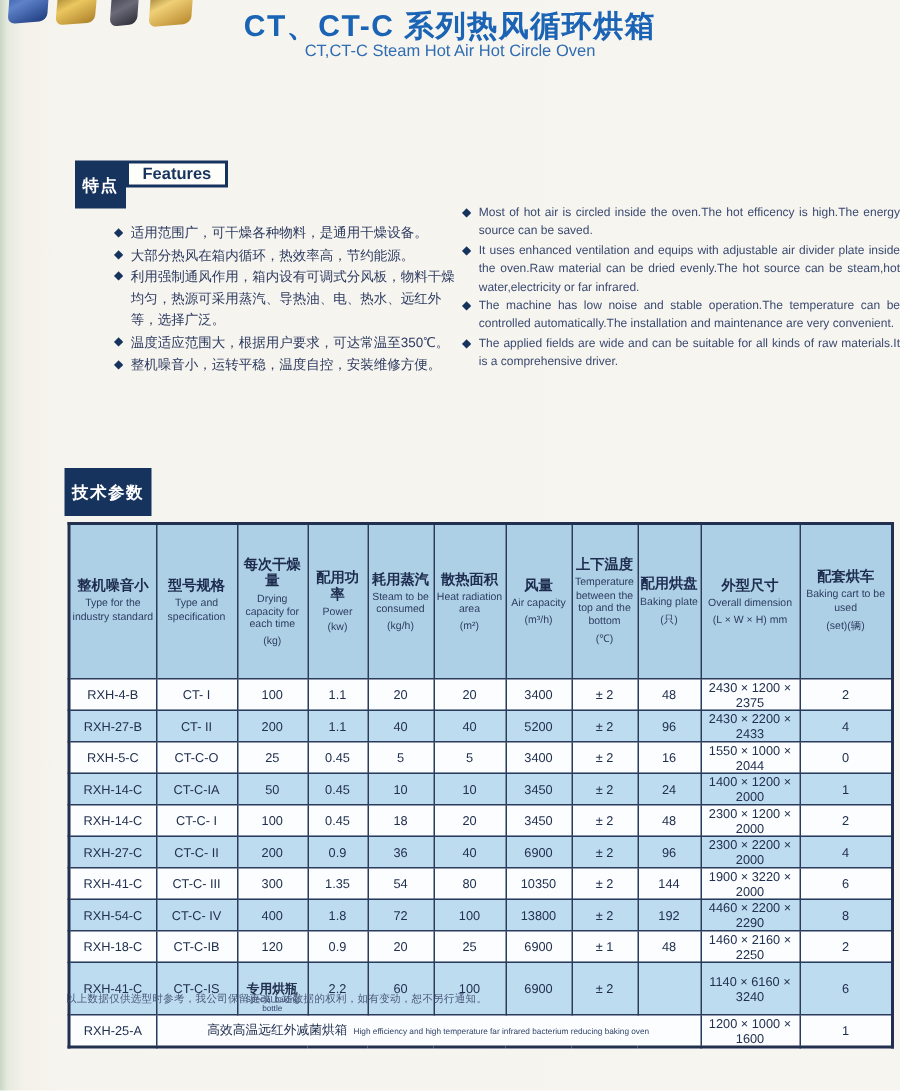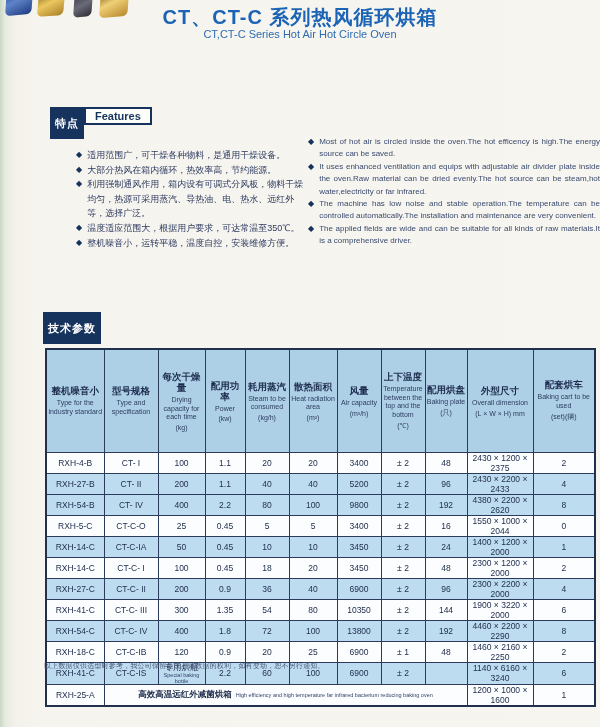--- a/index.html
+++ b/index.html
@@ -43,42 +43,42 @@
 
   table.params { position:absolute; left:45px; top:348px; border-collapse:collapse;
                  table-layout:fixed; border:2px solid #22304f; background:#fbfdfe; }
   .params th, .params td { border:1px solid #2b3b5c; text-align:center; vertical-align:middle; }
   .params th { background:#aed0e6; height:103px; padding:2px 1px; font-weight:normal; }
   .th-zh { font-size:9.5px; font-weight:bold; color:#1d2c4e; line-height:11px; margin-bottom:3px; }
   .th-en { font-size:7px; color:#2c3c60; line-height:8.5px; }
   .th-unit { font-size:7px; color:#2c3c60; margin-top:2px; }
   .params td { height:15px; font-size:8.5px; color:#22304f; background:#fbfdfe; padding:0 1px; }
   .params tr.blue td { background:#bedcf0; }
-  .cell-two .l1 { font-size:8.5px; font-weight:normal; line-height:9px; }
+  .cell-two .l1 { font-size:8.5px; font-weight:bold; line-height:9px;margin-top:13px; }
   .cell-two .l2 { font-size:5.5px; line-height:6px; color:#33436a; }
   td.merged-cell { text-align:center; }
-  .mzh { font-size:8.5px; font-weight:bold; }
+  .mzh { font-size:8.5px; font-weight:normal; }
   .men { font-size:5.5px; color:#33436a; margin-left:4px; }
 
   .footnote { position:absolute; left:44px; top:661px; font-size:7px; color:#4a5878; letter-spacing:0.2px; }
 </style>
 </head>
 <body>
 
 <div class="page">
 
   <div class="logo">
     <i class="g1"></i>
     <i class="g2"></i>
     <i class="g3"></i>
     <i class="g4"></i>
   </div>
 
   <div class="title-zh">CT、CT-C 系列热风循环烘箱</div>
-  <div class="title-en">CT,CT-C Series Hot Air Hot Circle Oven</div>
+  <div class="title-en">CT,CT-C Steam Hot Air Hot Circle Oven</div>
 
   <div class="sec-tag features-tag">
     <span class="tag-zh">特点</span>
     <span class="tag-en">Features</span>
   </div>
 
   <ul class="feat" id="feat-zh">
       <li>
         <span class="blt">◆</span>
         <span class="ftxt">适用范围广，可干燥各种物料，是通用干燥设备。</span>
@@ -214,33 +214,20 @@
           <td>200</td>
           <td>1.1</td>
           <td>40</td>
           <td>40</td>
           <td>5200</td>
           <td>± 2</td>
           <td>96</td>
           <td>2430 × 2200 × 2433</td>
           <td>4</td>
         </tr>
-        <tr class="blue">
-          <td>RXH-54-B</td>
-          <td>CT- IV</td>
-          <td>400</td>
-          <td>2.2</td>
-          <td>80</td>
-          <td>100</td>
-          <td>9800</td>
-          <td>± 2</td>
-          <td>192</td>
-          <td>4380 × 2200 × 2620</td>
-          <td>8</td>
-        </tr>
         <tr>
           <td>RXH-5-C</td>
           <td>CT-C-O</td>
           <td>25</td>
           <td>0.45</td>
           <td>5</td>
           <td>5</td>
           <td>3400</td>
           <td>± 2</td>
           <td>16</td>

